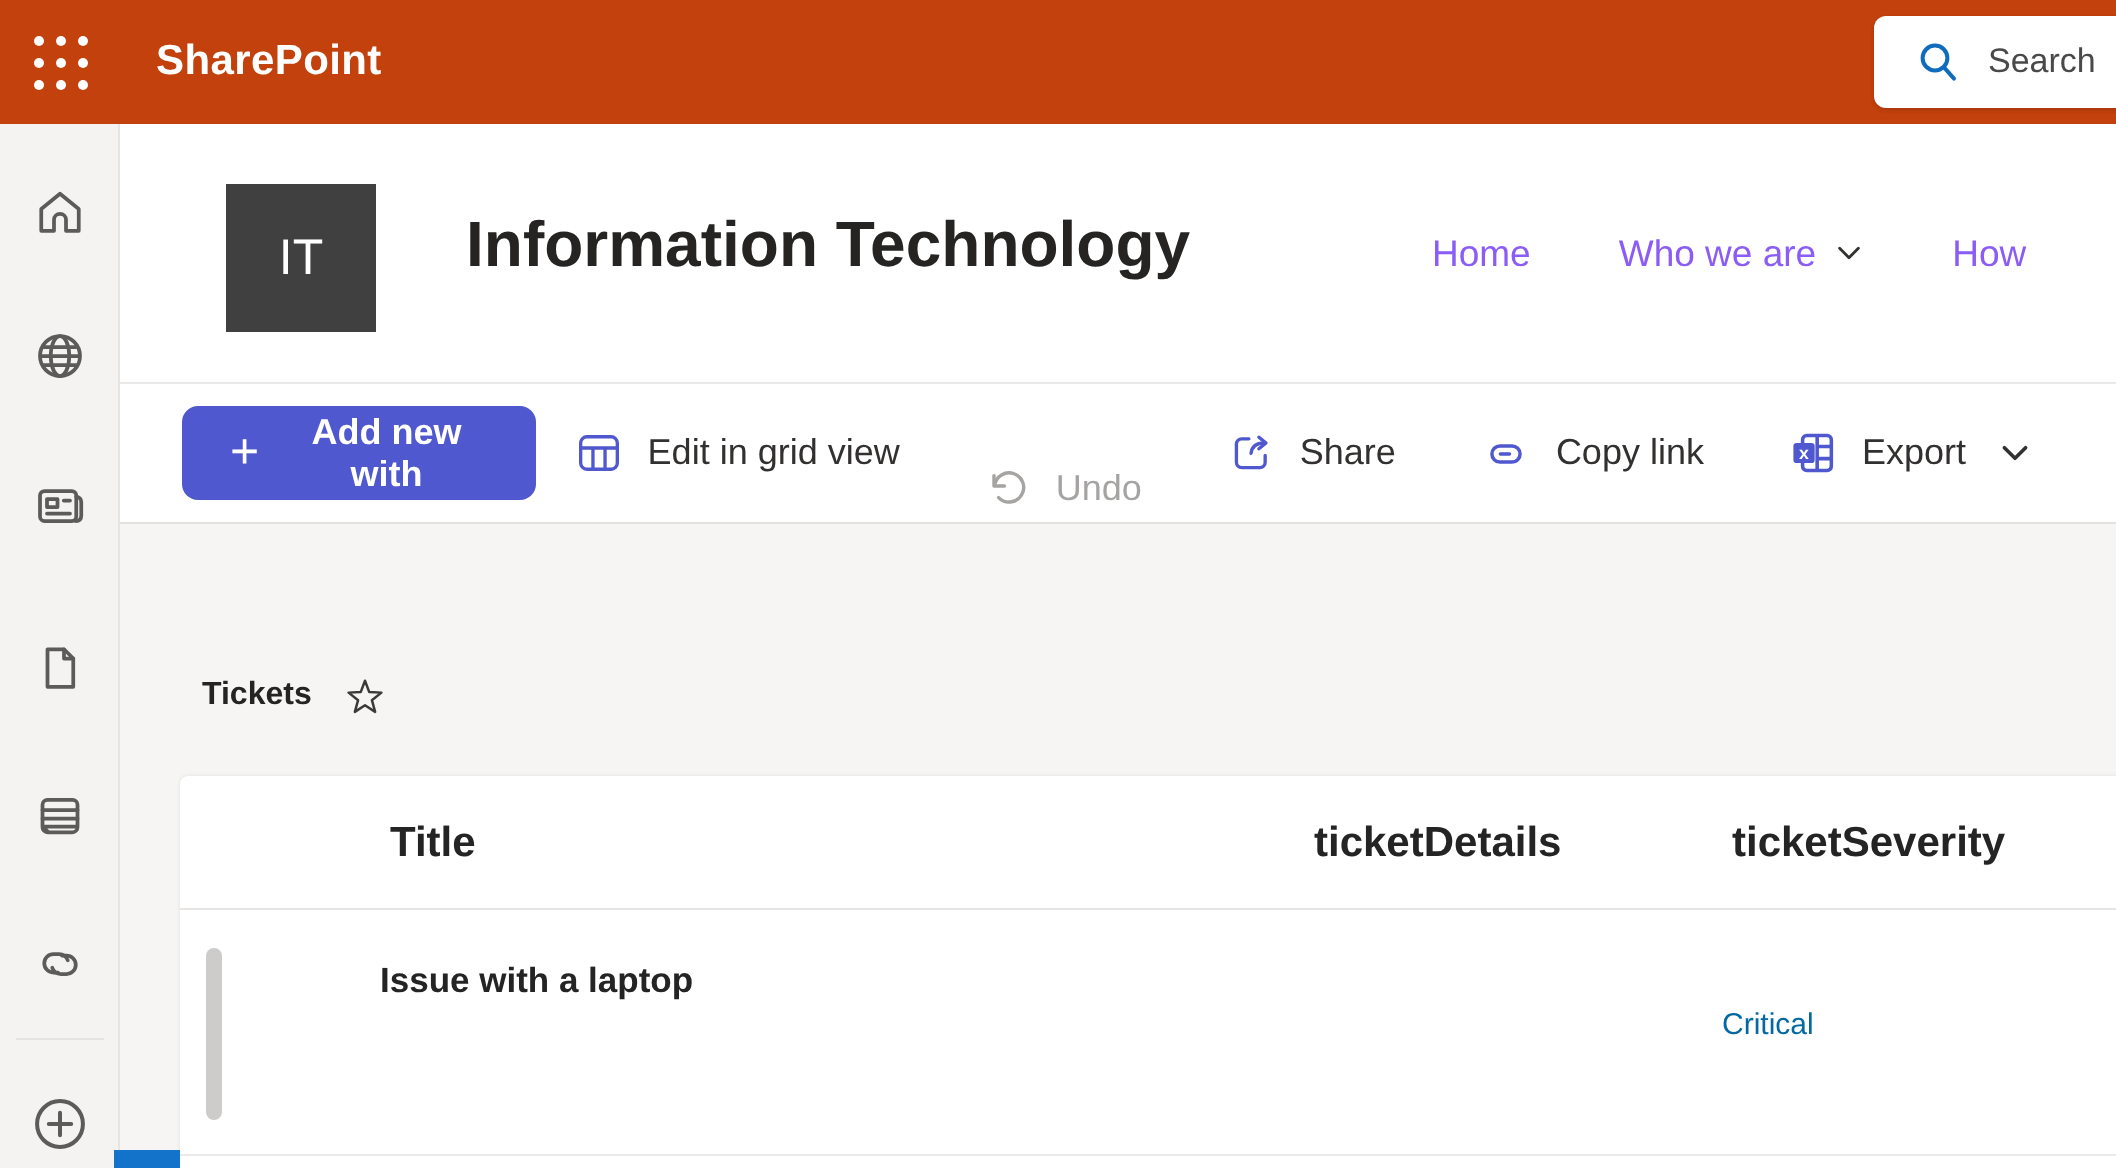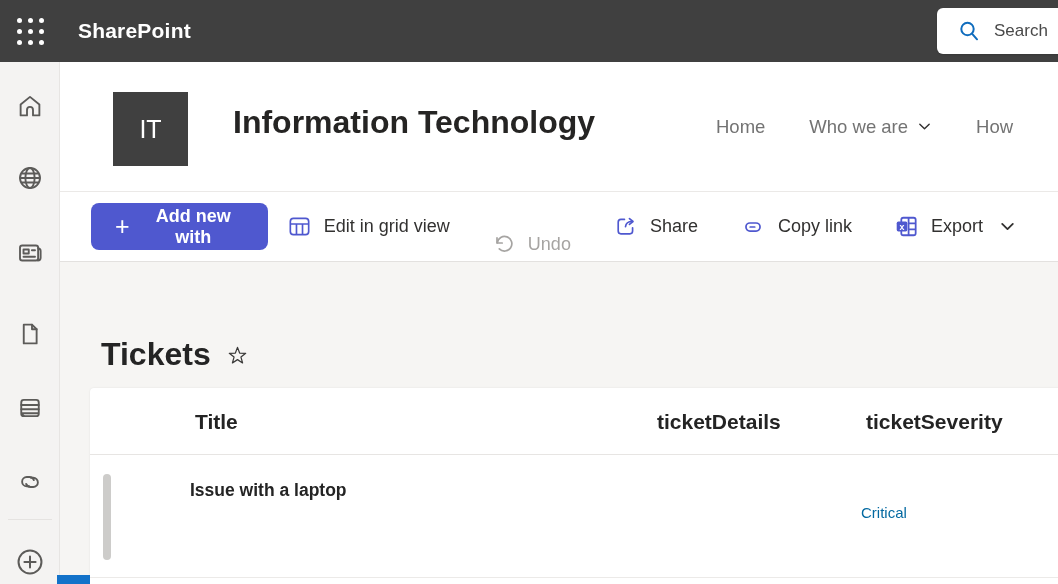--- a/index.html
+++ b/index.html
@@ -1,21 +1,21 @@
 <!DOCTYPE html>
 <html><head>
 <meta charset="utf-8">
 <style>
   * { margin:0; padding:0; box-sizing:border-box; }
   html,body { width:1058px; height:584px; overflow:hidden; }
   body { font-family:"Liberation Sans","DejaVu Sans",sans-serif; background:#fff; position:relative; }
   .screen { position:absolute; inset:0; width:1058px; height:584px; overflow:hidden; }
 
   
-  .topbar { position:absolute; left:0; top:0; width:1058px; height:62px; background:#404040; display:flex; align-items:center; }
+  .topbar { position:absolute; left:0; top:0; width:1058px; height:62px; background:#c2410c; display:flex; align-items:center; }
   .waffle { width:60px; height:62px; display:flex; align-items:center; justify-content:center; cursor:pointer; }
   .waffle-grid { display:grid; grid-template-columns:repeat(3,5px); grid-auto-rows:5px; gap:6px; }
   .waffle-grid i { width:5px; height:5px; border-radius:50%; background:#fff; }
   .brand { color:#fff; font-size:21px; font-weight:700; margin-left:18px; letter-spacing:.2px; }
   .searchbox { position:absolute; left:937px; top:8px; width:160px; height:46px; background:#fff; border-radius:6px; display:flex; align-items:center; padding-left:21px; gap:14px; box-shadow:0 1px 2px rgba(0,0,0,.15); }
   .searchbox .stext { font-size:17px; color:#494949; }
 
   
   .siderail { position:absolute; left:0; top:62px; width:60px; height:522px; background:#f4f3f2; border-right:1px solid #e7e5e3; display:flex; flex-direction:column; align-items:center; }
   .rail-btn { width:32px; height:32px; display:flex; align-items:center; justify-content:center; cursor:pointer; flex:none; }
@@ -23,35 +23,35 @@
   .rb-home{margin-top:28px;} .rb-globe{margin-top:40px;} .rb-news{margin-top:43px;}
   .rb-doc{margin-top:49px;} .rb-lists{margin-top:42px;} .rb-link{margin-top:42px;}
   .rail-divider { width:44px; height:1px; background:#e5e3e1; margin-top:21px; flex:none; }
   .rb-add{margin-top:26px;}
 
   
   .site-header { position:absolute; left:60px; top:62px; width:998px; height:129px; background:#fff; }
   .site-logo { position:absolute; left:53px; top:30px; width:75px; height:74px; background:#404040; color:#fff; font-size:25px; font-weight:300; display:flex; align-items:center; justify-content:center; cursor:pointer; }
   .site-title { position:absolute; left:173px; top:42px; font-size:32px; font-weight:700; color:#252423; white-space:nowrap; cursor:pointer; }
   .site-nav { position:absolute; left:656px; top:0; height:100%; display:flex; align-items:center; gap:44px; white-space:nowrap; }
-  .nav-item { font-size:18.5px; color:#737373; display:flex; align-items:center; gap:9px; cursor:pointer; }
+  .nav-item { font-size:18.5px; color:#8b5cf6; display:flex; align-items:center; gap:9px; cursor:pointer; }
 
   
   .toolbar { position:absolute; left:60px; top:191px; width:998px; height:71px; background:#fff; border-top:1px solid #ebe9e7; border-bottom:1px solid #e3e1df; display:flex; align-items:center; padding-left:31px; }
   .add-btn { height:47px; padding:0 24px; border:none; border-radius:8px; background:#4f58cf; color:#fff; font-family:inherit; font-size:18px; font-weight:700; display:flex; align-items:center; gap:13px; cursor:pointer; margin-right:19px; }
   .add-btn .plus { font-size:25px; font-weight:400; line-height:0; position:relative; top:-1px; }
   .tb-item { display:flex; align-items:center; gap:12px; font-size:18px; color:#323130; margin-right:42px; cursor:pointer; white-space:nowrap; }
   .tb-item svg { flex:none; }
   .tb-item.disabled { color:#a6a4a2; cursor:default;margin-top:36px; }
   .chev-dn { margin-left:4px; }
 
   
   .content { position:absolute; left:60px; top:262px; width:998px; height:322px; background:#f6f5f3; }
   .list-title-row { position:absolute; left:41px; top:74px; display:flex; align-items:center; gap:15px; }
-  .list-title { font-size:32px; font-weight:700; color:#242424; }
+  .list-title { font-size:16px; font-weight:700; color:#242424; }
   .fav-star { cursor:pointer; display:flex; position:relative; top:1px; }
 
   .table-panel { position:absolute; left:30px; top:126px; width:978px; height:206px; background:#fff; border-top-left-radius:4px; box-shadow:0 0 2px rgba(0,0,0,.09); }
   .thead { position:relative; height:67px; border-bottom:1px solid #e7e5e3; }
   .th { position:absolute; top:0; line-height:67px; font-size:21px; font-weight:700; color:#242424; cursor:pointer; }
   .th-title{left:105px;} .th-details{left:567px;} .th-severity{left:776px;}
   .trow { position:relative; height:123px; border-bottom:1px solid #eceae8; background:#fff; }
   .row-scrollbar { position:absolute; left:13px; top:19px; width:8px; height:86px; border-radius:4px; background:#cdccca; cursor:pointer; }
   .td-title { position:absolute; left:100px; top:25px; font-size:17.5px; font-weight:700; color:#242424; cursor:pointer; }
   .td-details { position:absolute; left:567px; top:21px; width:152px; font-size:15px; line-height:25.5px; color:#242424; }

